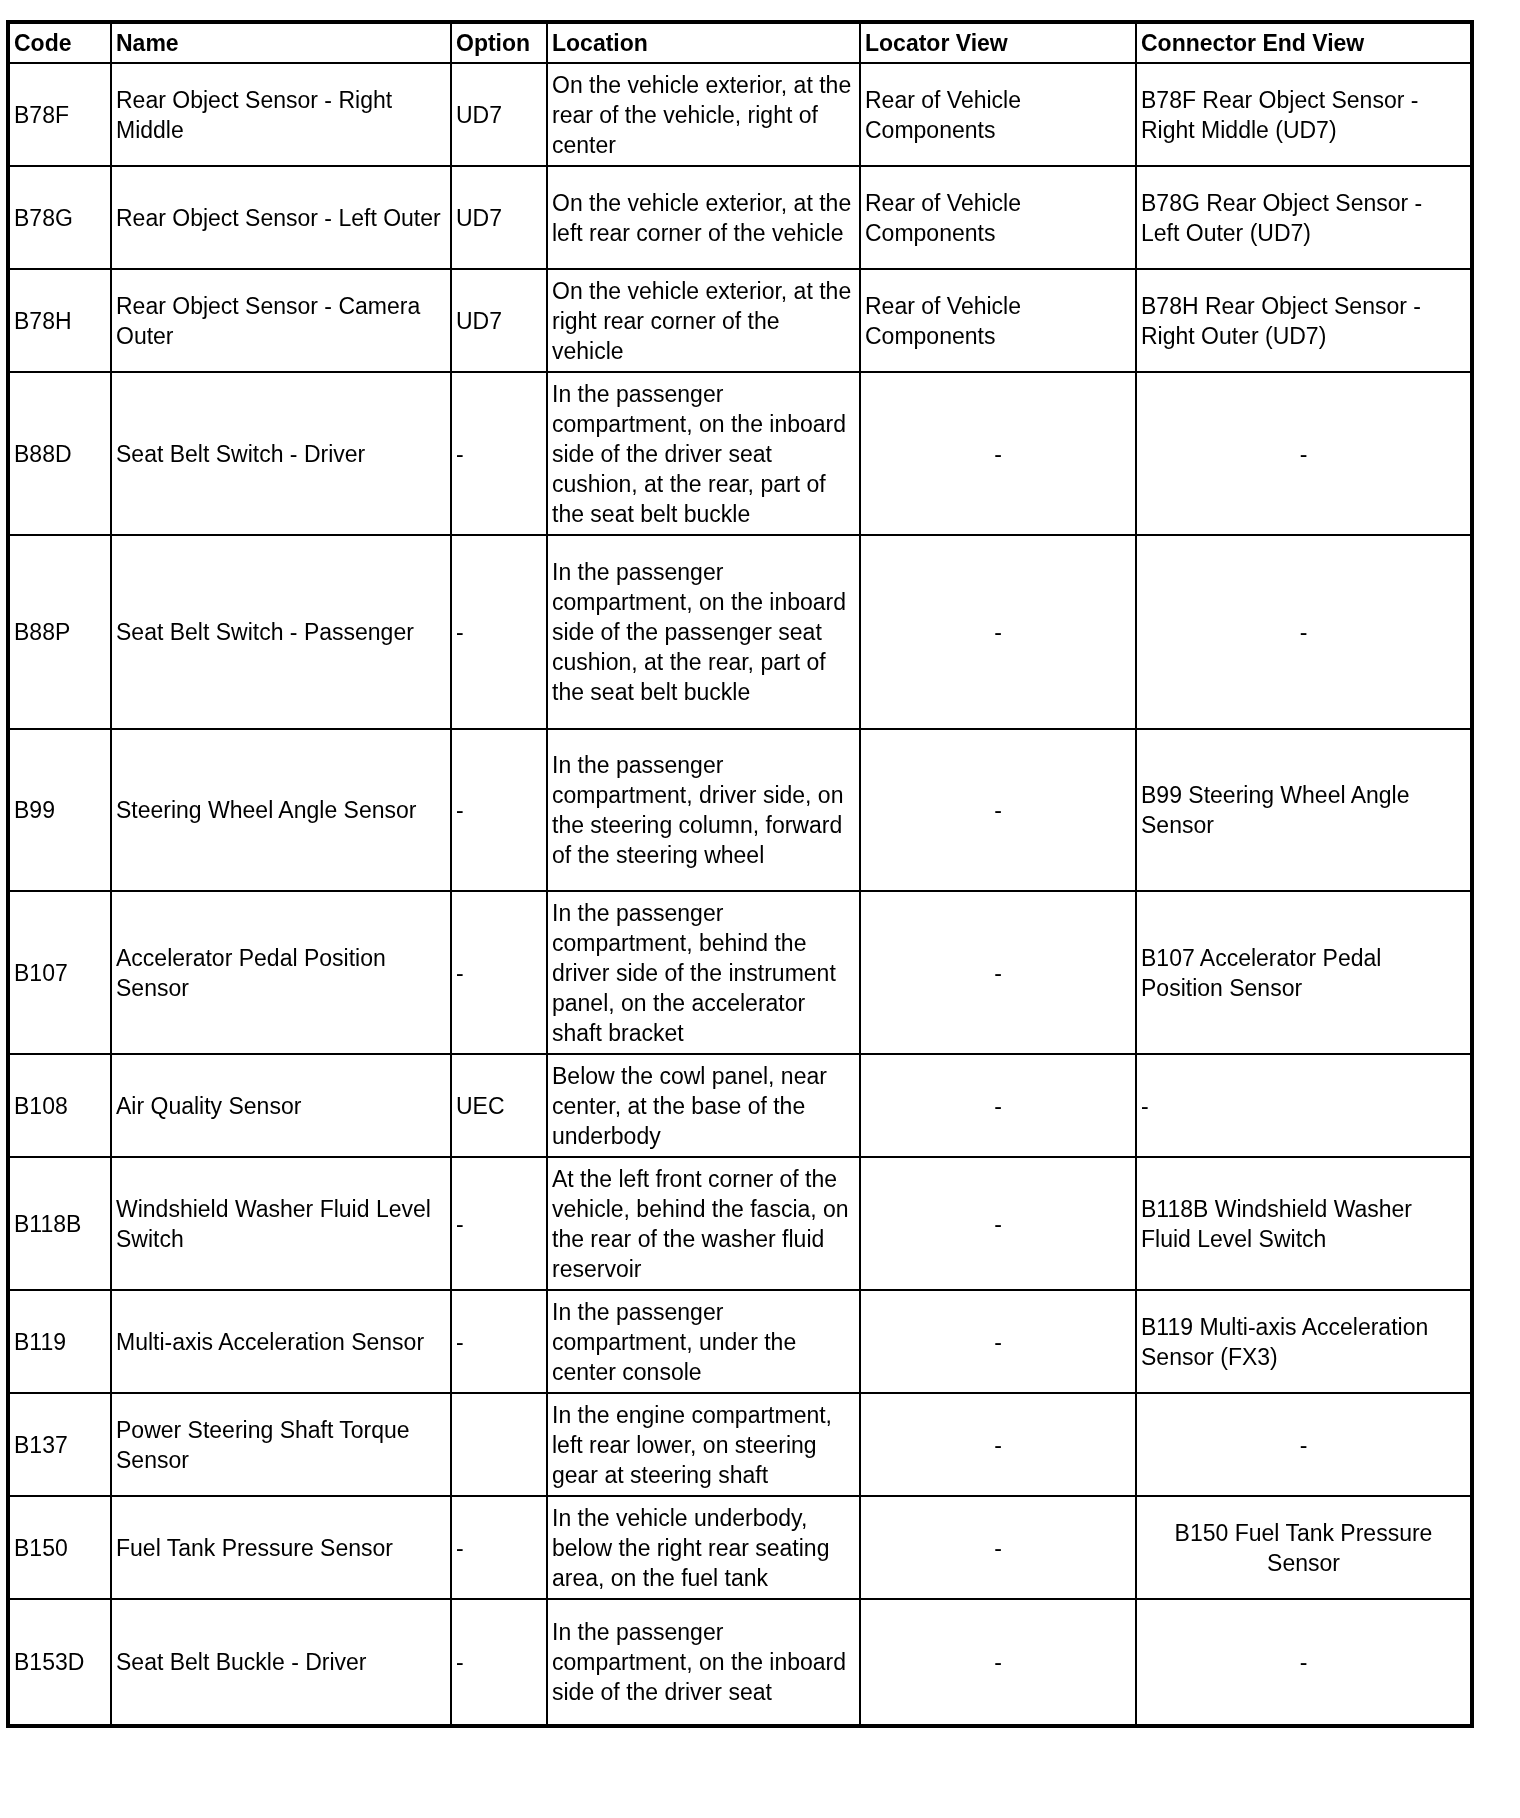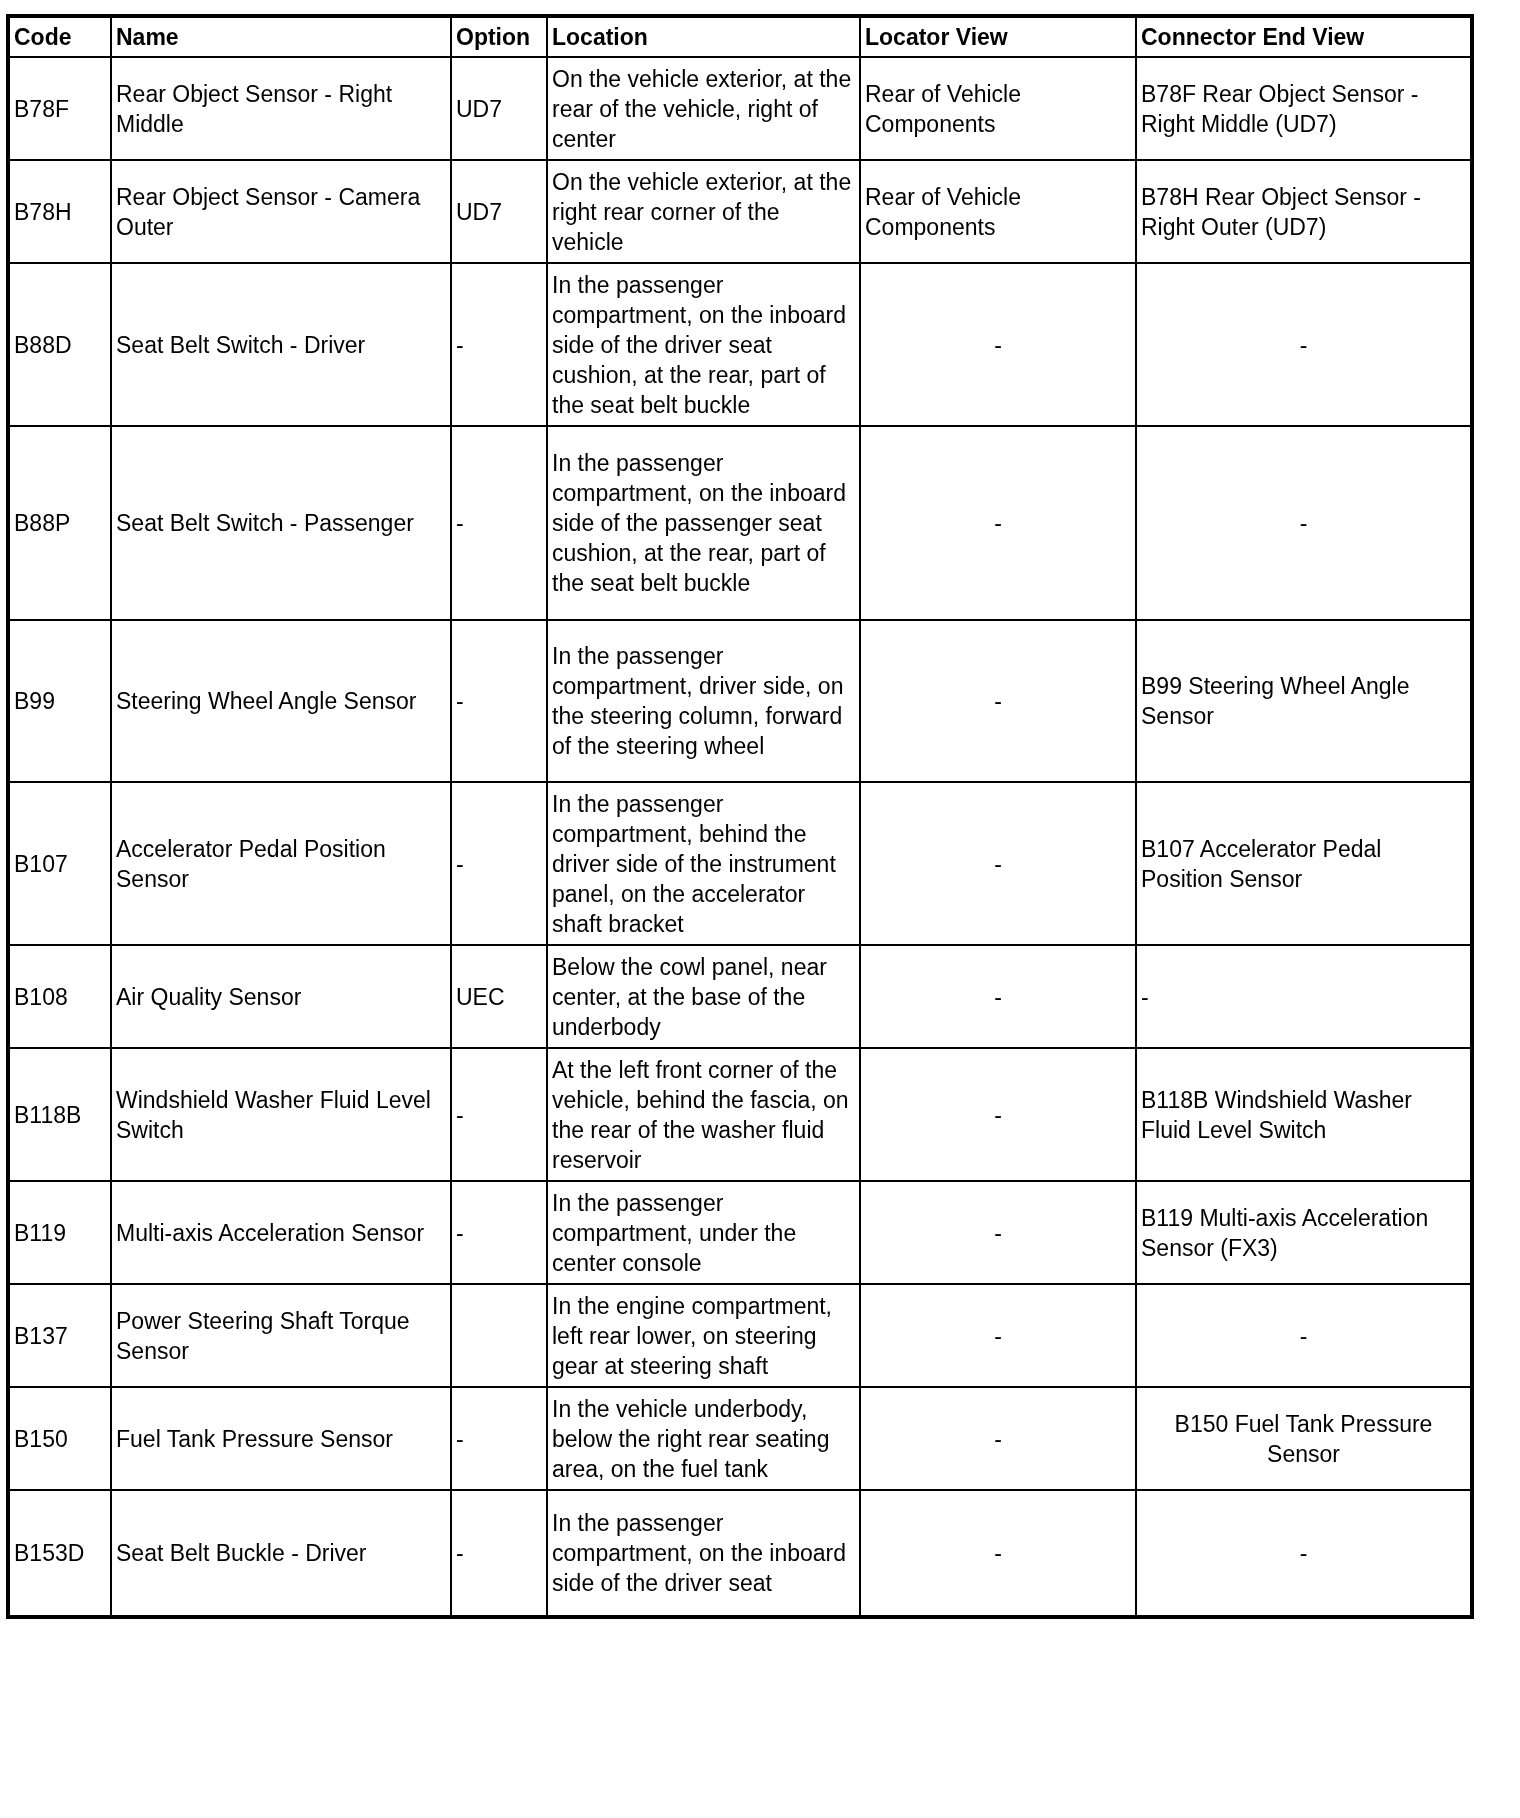--- a/index.html
+++ b/index.html
@@ -1,18 +1,18 @@
 <!DOCTYPE html>
 <html><head>
   <meta charset="utf-8">
   <style>
     html, body { margin: 0; padding: 0; background: #ffffff; }
     body { width: 1520px; height: 1818px; position: relative; overflow: hidden; }
     .tbl {
-      position: absolute; left: 6px; top: 14px;
+      position: absolute; left: 6px; top: 20px;
       border-collapse: collapse;
       table-layout: fixed;
       font-family: "Liberation Sans", sans-serif;
       font-size: 23px;
       line-height: 30px;
       color: #000;
       border: 4px solid #000;
     }
     .tbl th, .tbl td {
       border: 2px solid #000;
@@ -54,20 +54,28 @@
     </tr>
   </thead>
   <tbody id="tbody">
       <tr style="height: 103px;">
         <td>B78F</td>
         <td>Rear Object Sensor - Right Middle</td>
         <td>UD7</td>
         <td>On the vehicle exterior, at the rear of the vehicle, right of center</td>
         <td>Rear of Vehicle Components</td>
         <td>B78F Rear Object Sensor - Right Middle (UD7)</td>
+      </tr>
+      <tr style="height: 103px;">
+        <td>B78G</td>
+        <td>Rear Object Sensor - Left Outer</td>
+        <td>UD7</td>
+        <td>On the vehicle exterior, at the left rear corner of the vehicle</td>
+        <td>Rear of Vehicle Components</td>
+        <td>B78G Rear Object Sensor - Left Outer (UD7)</td>
       </tr>
       <tr style="height: 103px;">
         <td>B78H</td>
         <td>Rear Object Sensor - Camera Outer</td>
         <td>UD7</td>
         <td>On the vehicle exterior, at the right rear corner of the vehicle</td>
         <td>Rear of Vehicle Components</td>
         <td>B78H Rear Object Sensor - Right Outer (UD7)</td>
       </tr>
       <tr style="height: 163px;">

